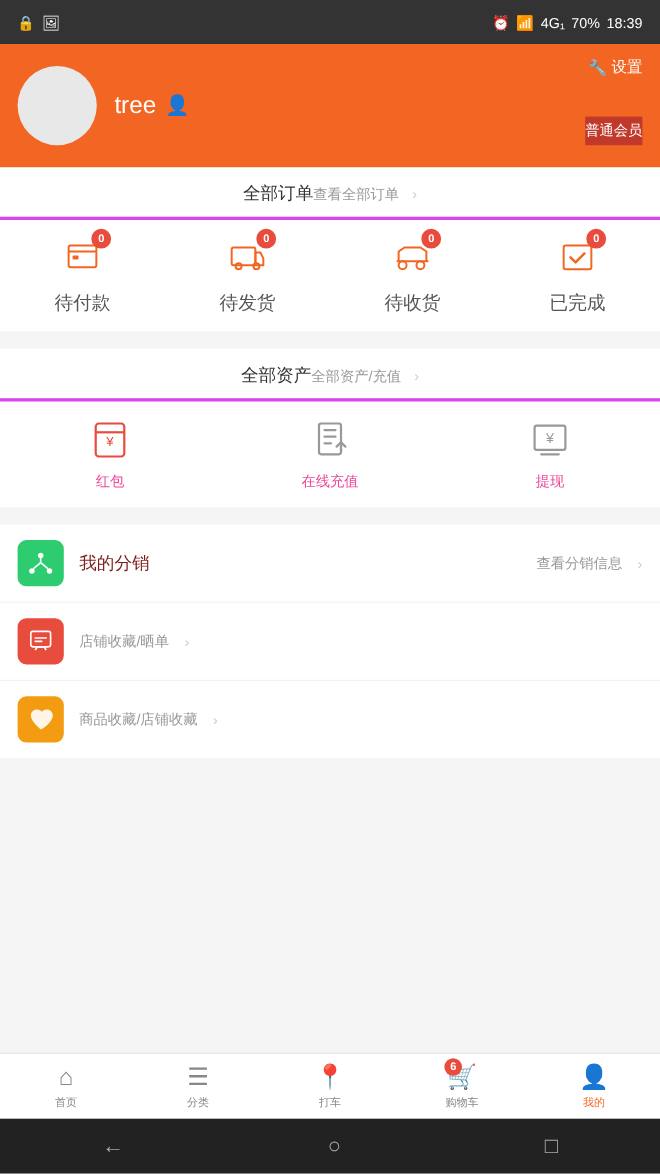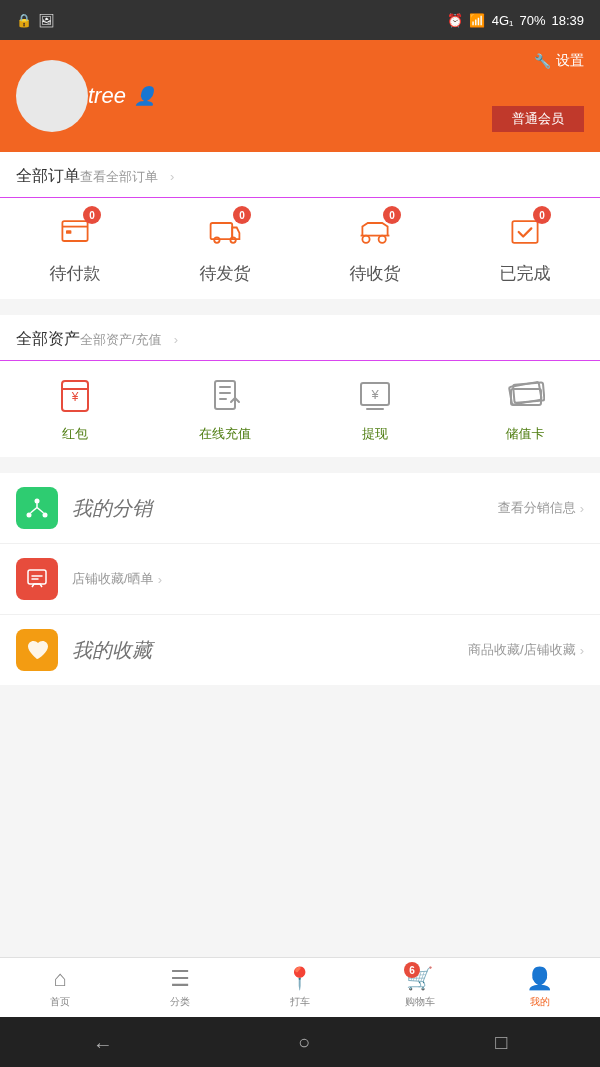--- a/index.html
+++ b/index.html
@@ -39,22 +39,22 @@
       color: #fff;
       font-size: 14px;
       display: flex;
       align-items: center;
       gap: 4px;
       cursor: pointer;
     }
     .profile-row {
       display: flex;
       align-items: center;
+      gap: 16px;
       margin-top: 8px;
-      font-style: italic;
     }
     .avatar {
       width: 72px;
       height: 72px;
       border-radius: 50%;
       background: #e8e8e8;
       flex-shrink: 0;
     }
     .profile-info {
       display: flex;
@@ -70,36 +70,36 @@
     .user-icon {
       color: #fff;
       font-size: 18px;
     }
     .member-badge {
       position: absolute;
       bottom: 20px;
       right: 16px;
       background: #c0392b;
       color: #fff;
-      padding: 4px 20px;
+      padding: 4px 0;
       border-radius: 0;
       font-size: 13px;
     }
 
     
     .section {
       background: #fff;
       margin-bottom: 8px;
     }
     .section-header {
       display: flex;
       align-items: center;
-      justify-content: flex-start;
+      justify-content: center;
       padding: 14px 16px 10px;
-      border-bottom: 1px solid #d946ef;
+      border-bottom: 3px solid #d946ef;
     }
     .section-title {
       font-size: 16px;
       color: #333;
       font-weight: 500;
     }
     .section-link {
       font-size: 13px;
       color: #999;
       display: flex;
@@ -168,21 +168,21 @@
     .asset-item {
       flex: 1;
       display: flex;
       flex-direction: column;
       align-items: center;
       gap: 8px;
       cursor: pointer;
     }
     .asset-label {
       font-size: 13px;
-      color: #4d7c0f;
+      color: #ec4899;
     }
     .asset-icon-wrap {
       width: 44px;
       height: 44px;
       display: flex;
       align-items: center;
       justify-content: center;
     }
 
     
@@ -205,30 +205,29 @@
       margin-right: 14px;
       flex-shrink: 0;
       font-size: 22px;
       color: #fff;
     }
     .list-icon.green { background: #2ecc71; }
     .list-icon.red { background: #e74c3c; }
     .list-icon.orange { background: #f39c12; }
     .list-main {
       flex: 1;
-      font-size: 20px;
-      color: #737373;
-      font-style: italic;
+      font-size: 16px;
+      color: #7f1d1d;
     }
     .list-right {
       font-size: 13px;
       color: #999;
       display: flex;
       align-items: center;
-      gap: 4px;
+      gap: 14px;
     }
 
     
     .bottom-nav {
       position: absolute;
       bottom: 50px;
       left: 0;
       right: 0;
       height: 60px;
       background: #fff;
@@ -400,30 +399,20 @@
       <div class="asset-icon-wrap">
         <svg width="40" height="40" viewBox="0 0 40 40" fill="none" xmlns="http://www.w3.org/2000/svg">
           <rect x="6" y="8" width="28" height="22" rx="2" stroke="#999" stroke-width="2" fill="none"></rect>
           <text x="20" y="24" text-anchor="middle" font-size="13" fill="#999" font-family="sans-serif">¥</text>
           <path d="M12 34h16" stroke="#999" stroke-width="2" stroke-linecap="round"></path>
         </svg>
       </div>
       <span class="asset-label">提现</span>
     </div>
 
-    <div class="asset-item">
-      <div class="asset-icon-wrap">
-        <svg width="40" height="40" viewBox="0 0 40 40" fill="none" xmlns="http://www.w3.org/2000/svg">
-          <rect x="4" y="12" width="30" height="18" rx="2" stroke="#999" stroke-width="2" fill="none" transform="rotate(-10 4 12)"></rect>
-          <rect x="8" y="10" width="30" height="18" rx="2" stroke="#999" stroke-width="2" fill="none" transform="rotate(-5 8 10)"></rect>
-          <rect x="6" y="14" width="30" height="16" rx="2" stroke="#999" stroke-width="2" fill="none"></rect>
-        </svg>
-      </div>
-      <span class="asset-label">储值卡</span>
-    </div>
 
   </div>
 </div>
 
 <div class="section-gap"></div>
 
 <div class="section">
 
   <div class="list-item">
     <div class="list-icon green">
@@ -454,21 +443,20 @@
       <span class="chevron">›</span>
     </span>
   </div>
 
   <div class="list-item">
     <div class="list-icon orange">
       <svg width="24" height="24" viewBox="0 0 24 24" fill="none" xmlns="http://www.w3.org/2000/svg">
         <path d="M12 21C12 21 3 14 3 8.5C3 5.46 5.46 3 8.5 3C10.24 3 11.91 3.81 13 5.09C14.09 3.81 15.76 3 17.5 3C20.54 3 23 5.46 23 8.5C23 14 14 21 12 21Z" fill="white" opacity="0.9"></path>
       </svg>
     </div>
-    <span class="list-main">我的收藏</span>
     <span class="list-right">
       <span>商品收藏/店铺收藏</span>
       <span class="chevron">›</span>
     </span>
   </div>
 
 </div>
 
 <div class="bottom-nav">
 

